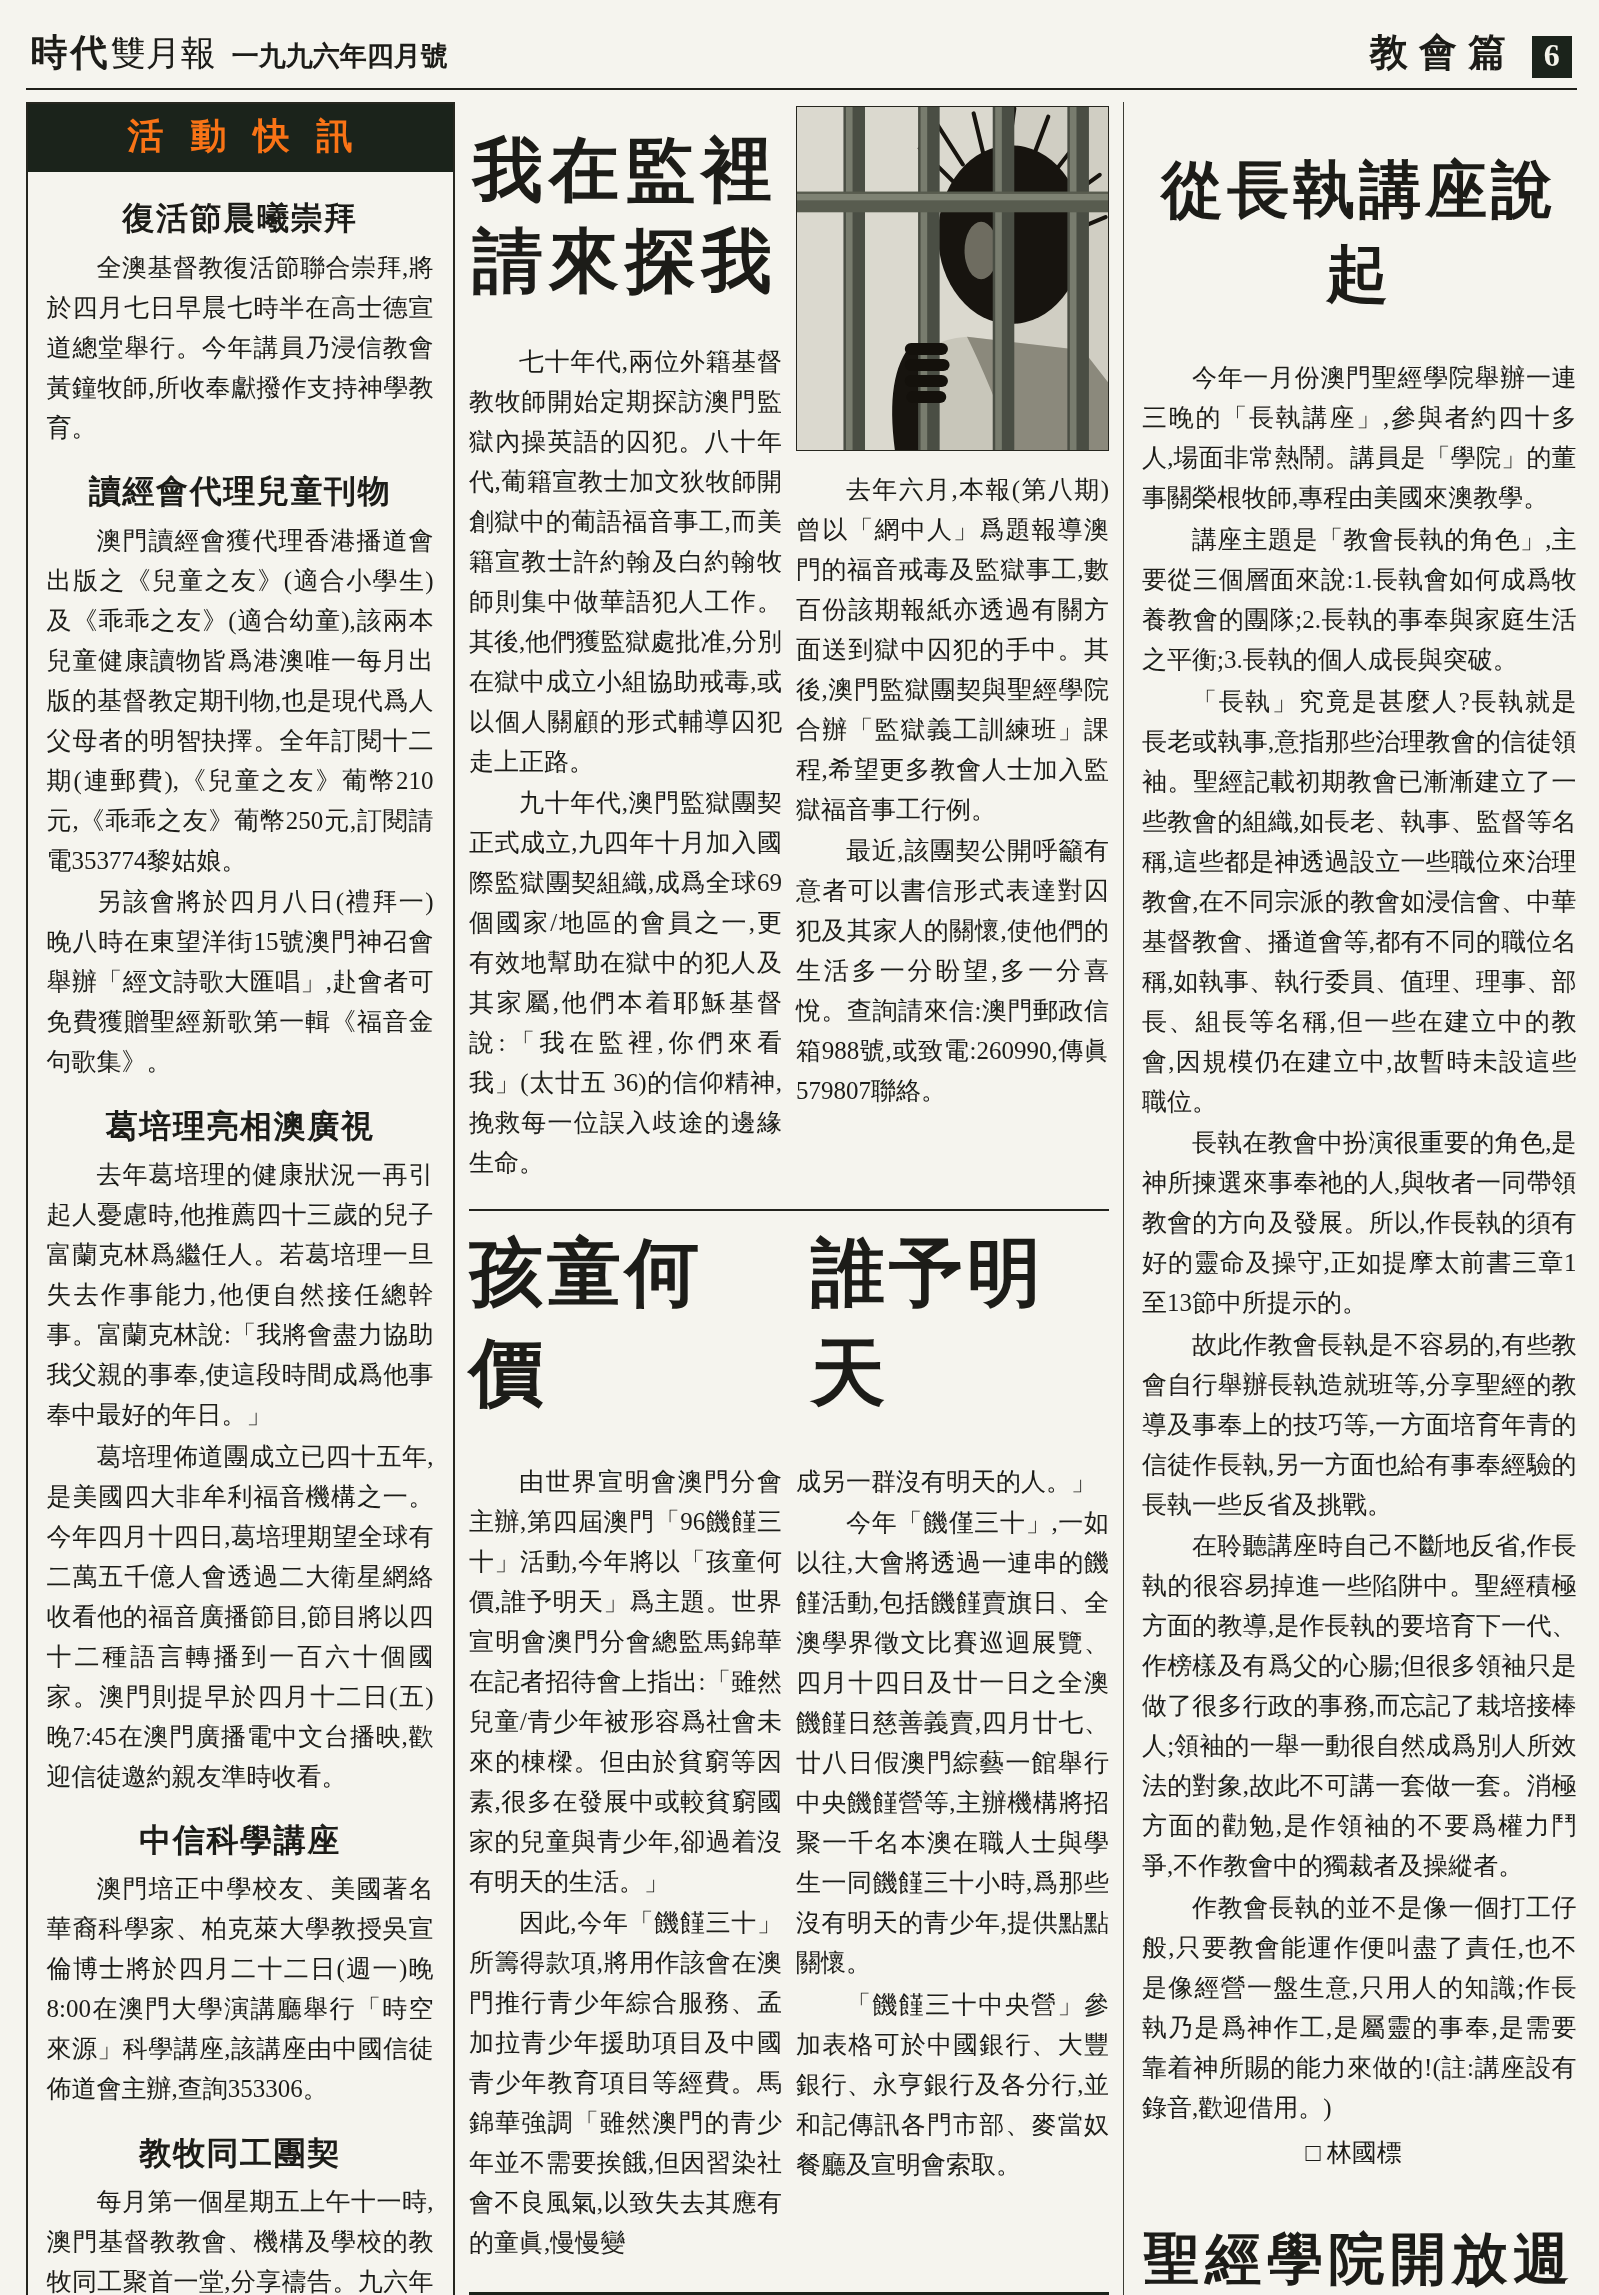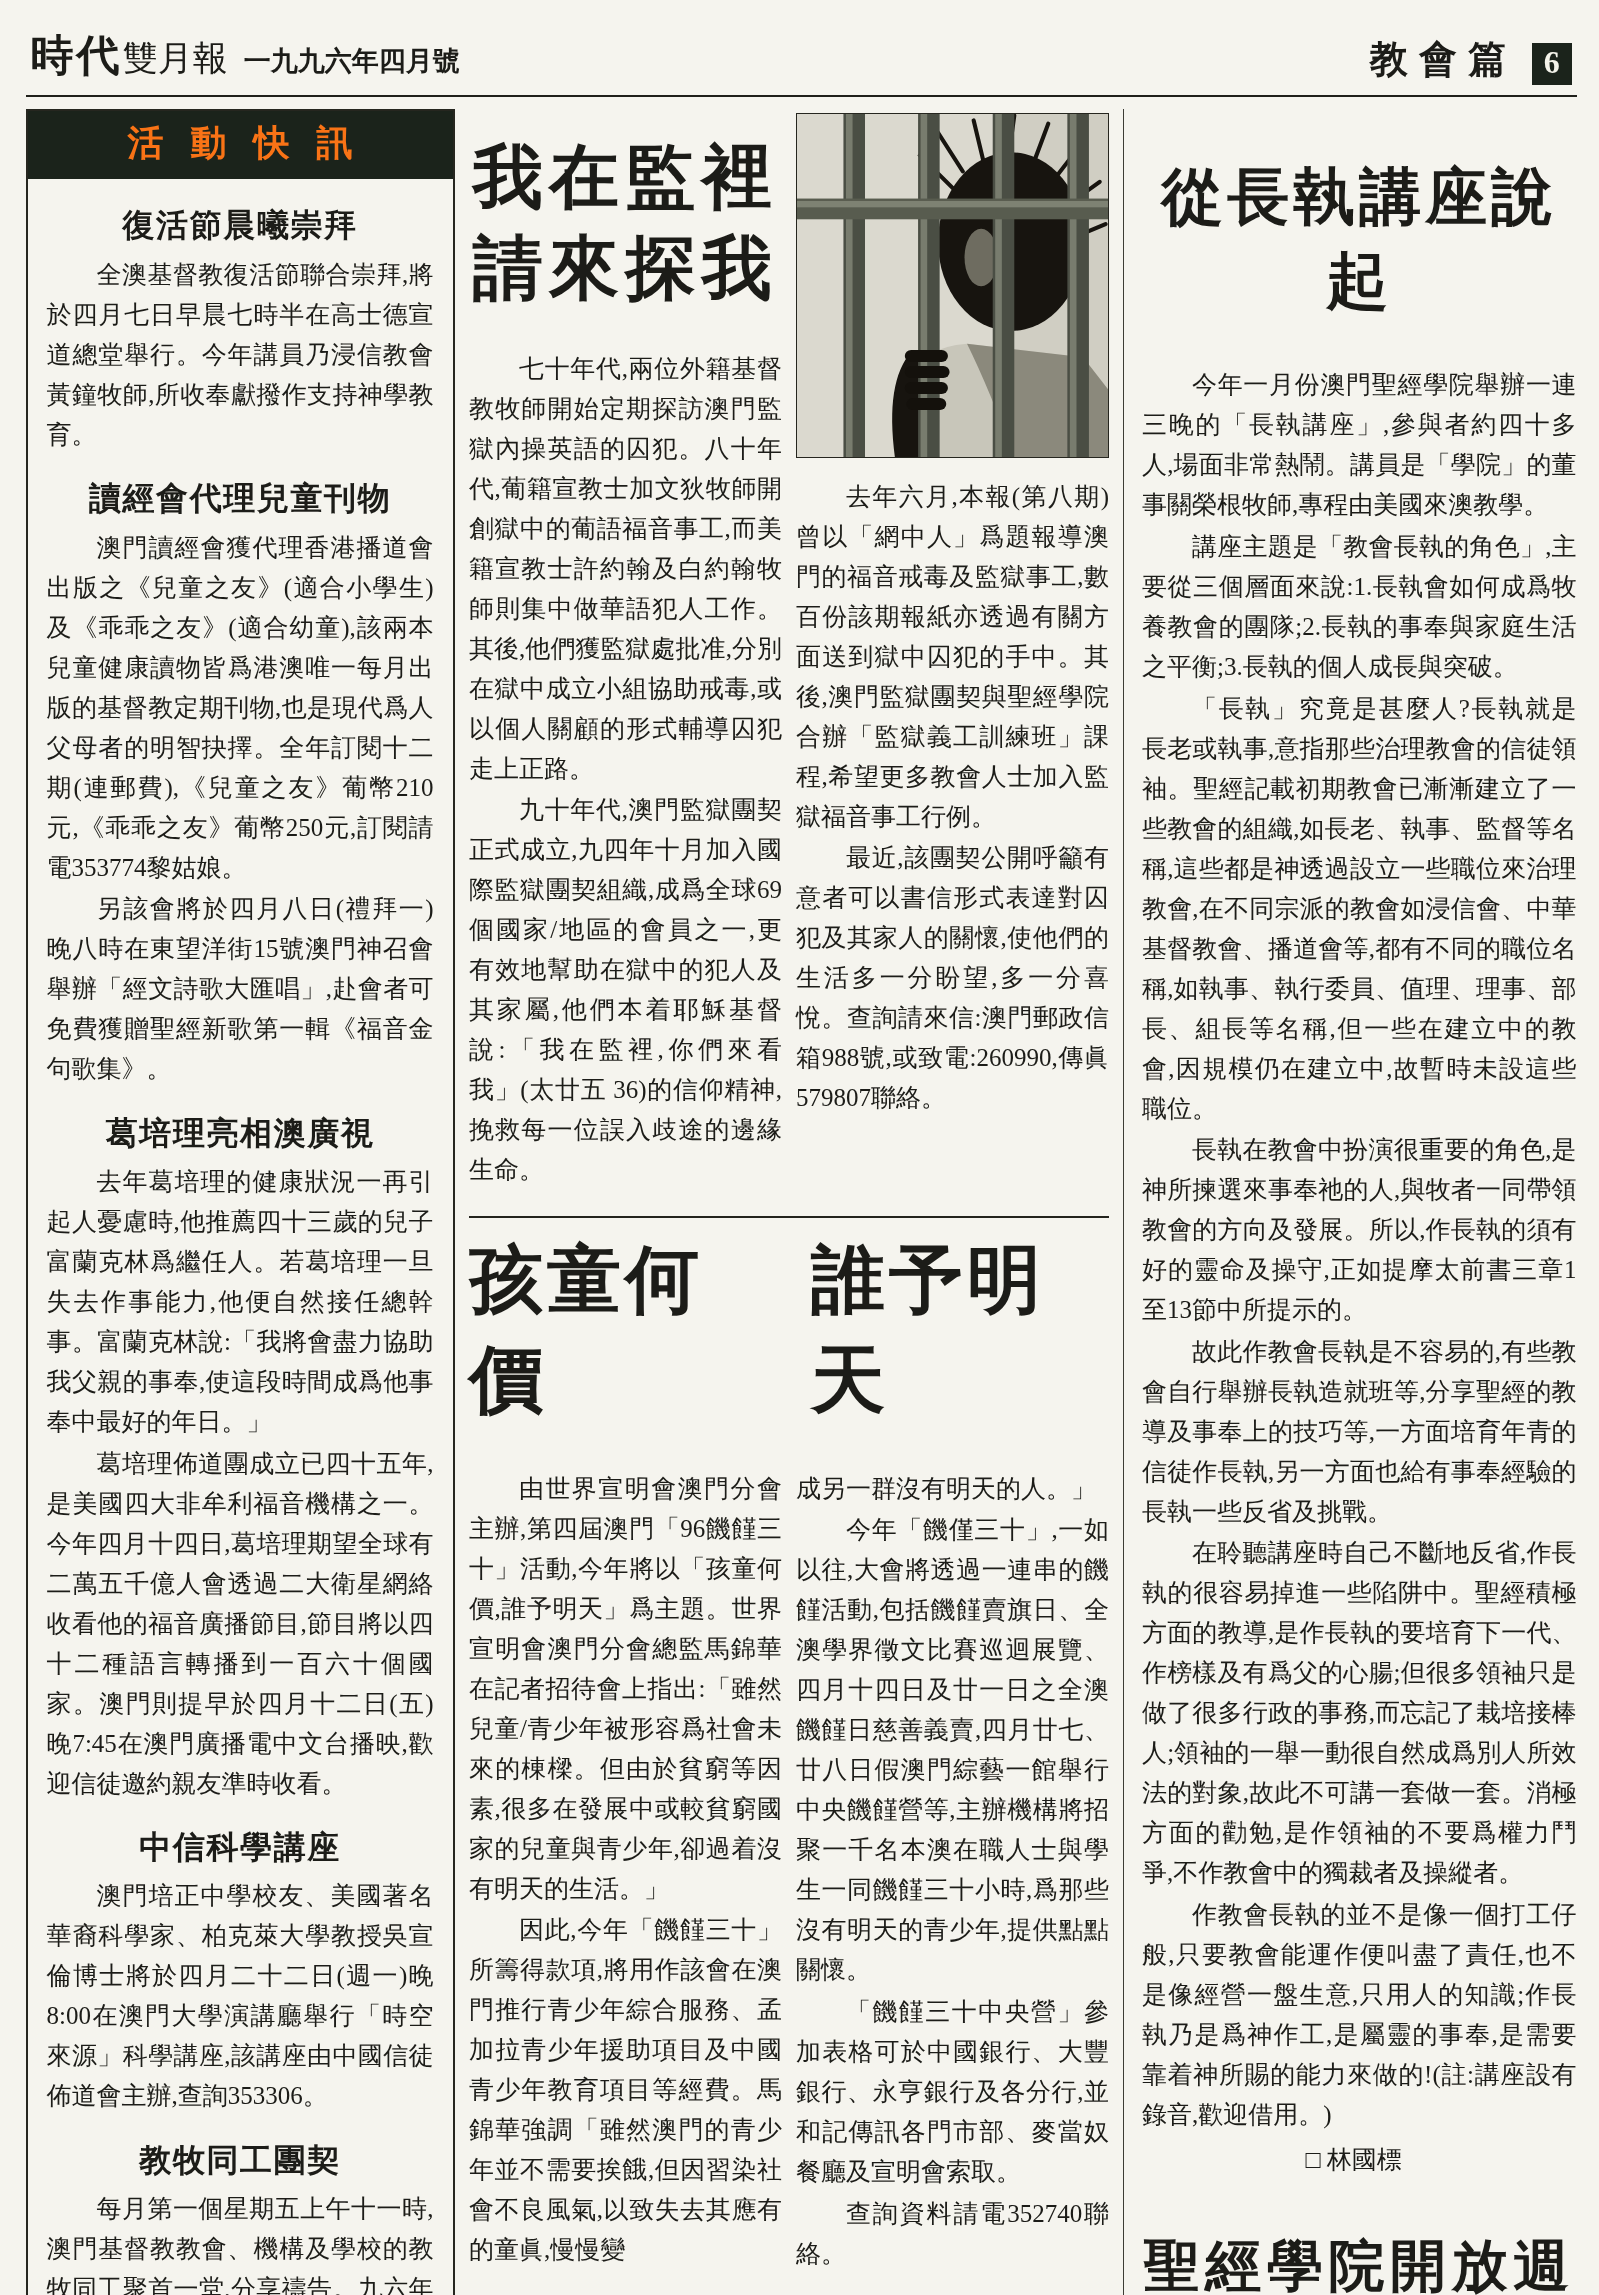--- a/index.html
+++ b/index.html
@@ -6,21 +6,21 @@
   .page{
     width:1599px; min-height:2295px; box-sizing:border-box;
     margin:0 auto; background:#f5f4ee; color:#1c1c18;
     font-family:"Liberation Serif","DejaVu Serif",serif;
     padding:27px 22.4px 19px 25.6px;
   }
   
   .masthead{display:flex;justify-content:space-between;align-items:flex-end;
     border-bottom:2.4px solid #20201a;padding:0 4.8px 9.6px 4.8px;}
   .mast-left{display:flex;align-items:baseline;}
-  .mast-main{font-size:43px;font-weight:bold;letter-spacing:3.2px;}
+  .mast-main{font-size:37px;font-weight:bold;letter-spacing:3.2px;}
   .mast-sub{font-size:35px;margin-left:0;}
   .mast-issue{font-size:27px;font-weight:bold;margin-left:16px;}
   .mast-right{display:flex;align-items:flex-end;gap:14.4px;}
   .section-name{font-size:38px;font-weight:bold;letter-spacing:11.2px;}
   .page-num{display:inline-block;background:#1b231b;color:#f4f3ea;font-size:32px;
     font-weight:bold;padding:0.8px 12px 3.2px;line-height:1.2;}
   
   .content{display:flex;gap:14.4px;margin-top:12.8px;align-items:stretch;}
   .col-left{width:425px;flex:none;border:2.4px solid #26261f;background:#f5f4ee;}
   .left-inner{padding:3.2px 19px 21px;}
@@ -169,21 +169,20 @@
         </div>
         <div class="two-col">
           <div class="tc">
             <p class="p">由世界宣明會澳門分會主辦,第四屆澳門「96饑饉三十」活動,今年將以「孩童何價,誰予明天」爲主題。世界宣明會澳門分會總監馬錦華在記者招待會上指出:「雖然兒童/青少年被形容爲社會未來的棟樑。但由於貧窮等因素,很多在發展中或較貧窮國家的兒童與青少年,卻過着沒有明天的生活。」</p>
             <p class="p">因此,今年「饑饉三十」所籌得款項,將用作該會在澳門推行青少年綜合服務、孟加拉青少年援助項目及中國青少年教育項目等經費。馬錦華強調「雖然澳門的青少年並不需要挨餓,但因習染社會不良風氣,以致失去其應有的童眞,慢慢變</p>
           </div>
           <div class="tc">
             <p class="p noindent">成另一群沒有明天的人。」</p>
             <p class="p">今年「饑僅三十」,一如以往,大會將透過一連串的饑饉活動,包括饑饉賣旗日、全澳學界徵文比賽巡迴展覽、四月十四日及廿一日之全澳饑饉日慈善義賣,四月廿七、廿八日假澳門綜藝一館舉行中央饑饉營等,主辦機構將招聚一千名本澳在職人士與學生一同饑饉三十小時,爲那些沒有明天的青少年,提供點點關懷。</p>
             <p class="p">「饑饉三十中央營」參加表格可於中國銀行、大豐銀行、永亨銀行及各分行,並和記傳訊各門市部、麥當奴餐廳及宣明會索取。</p>
-            <p class="p">查詢資料請電352740聯絡。</p>
           </div>
         </div>
       </section>
 
       <section>
         <div class="banner news-banner">時代消息</div>
 
       </section>
     </main>
 

